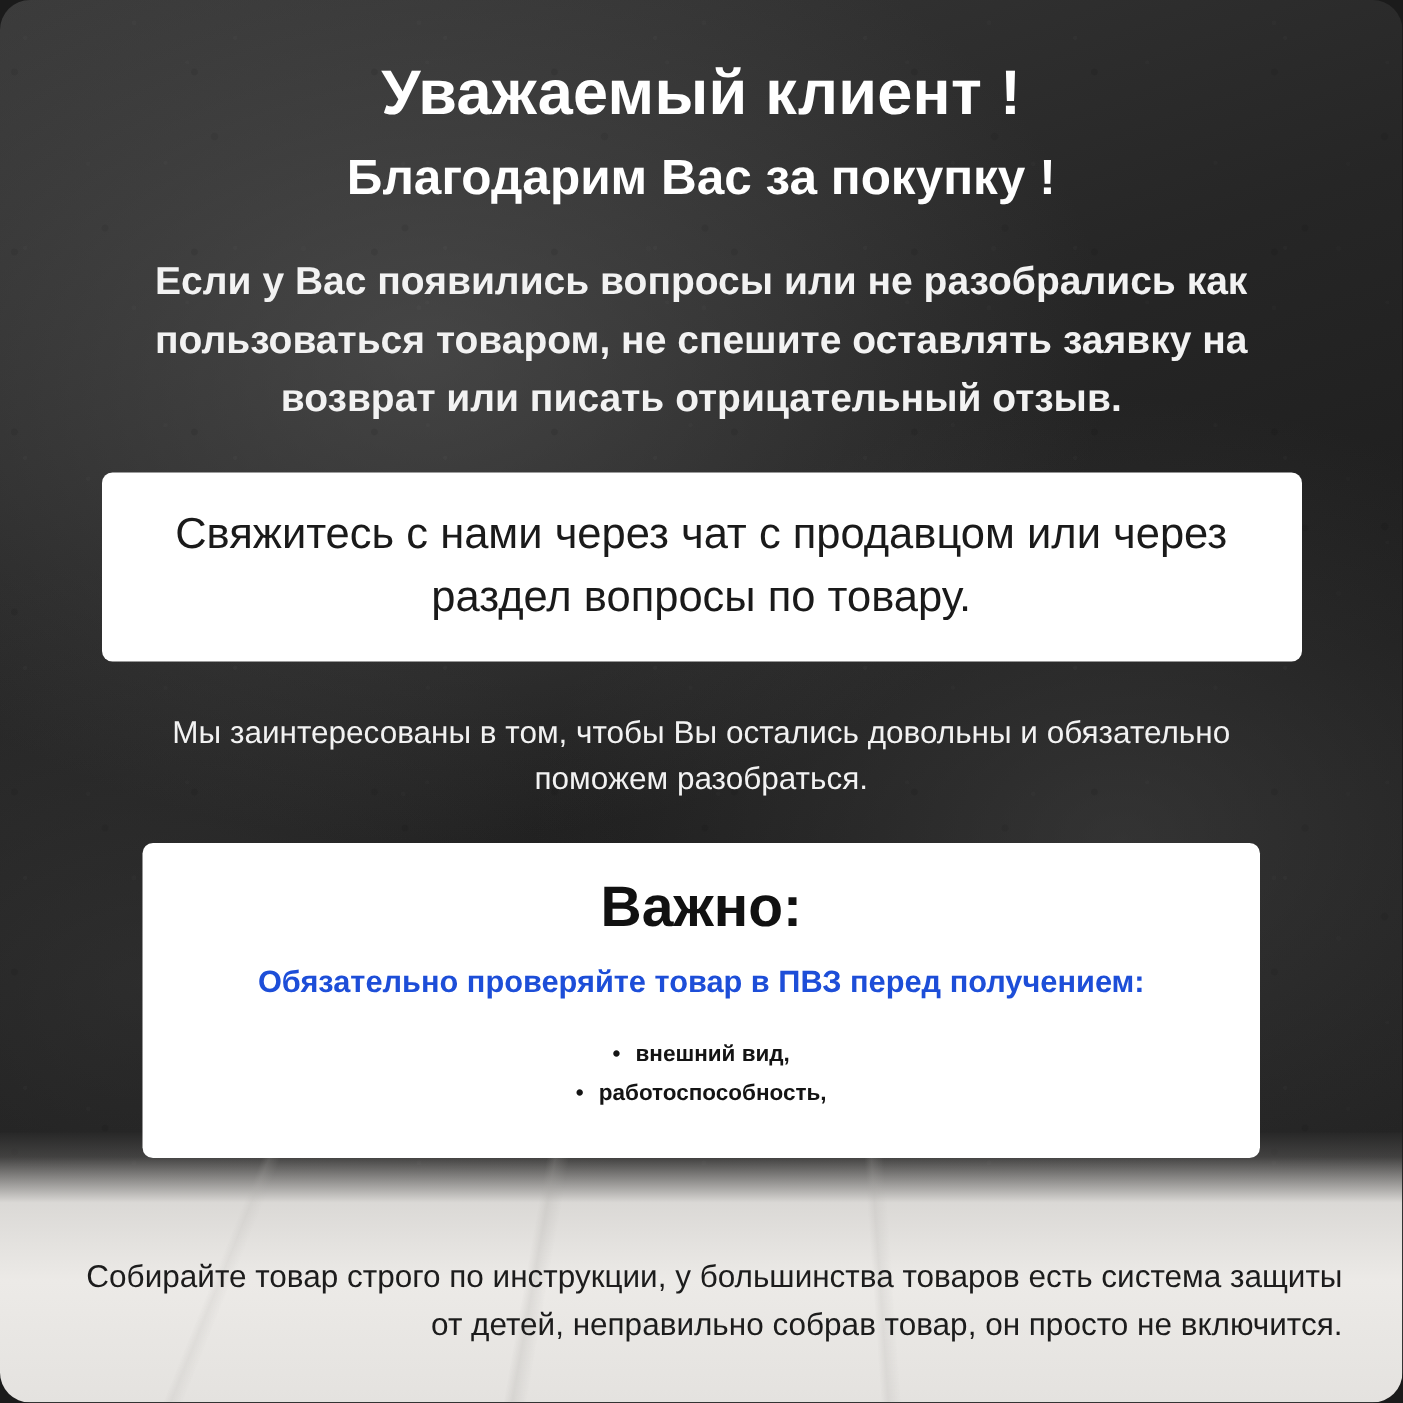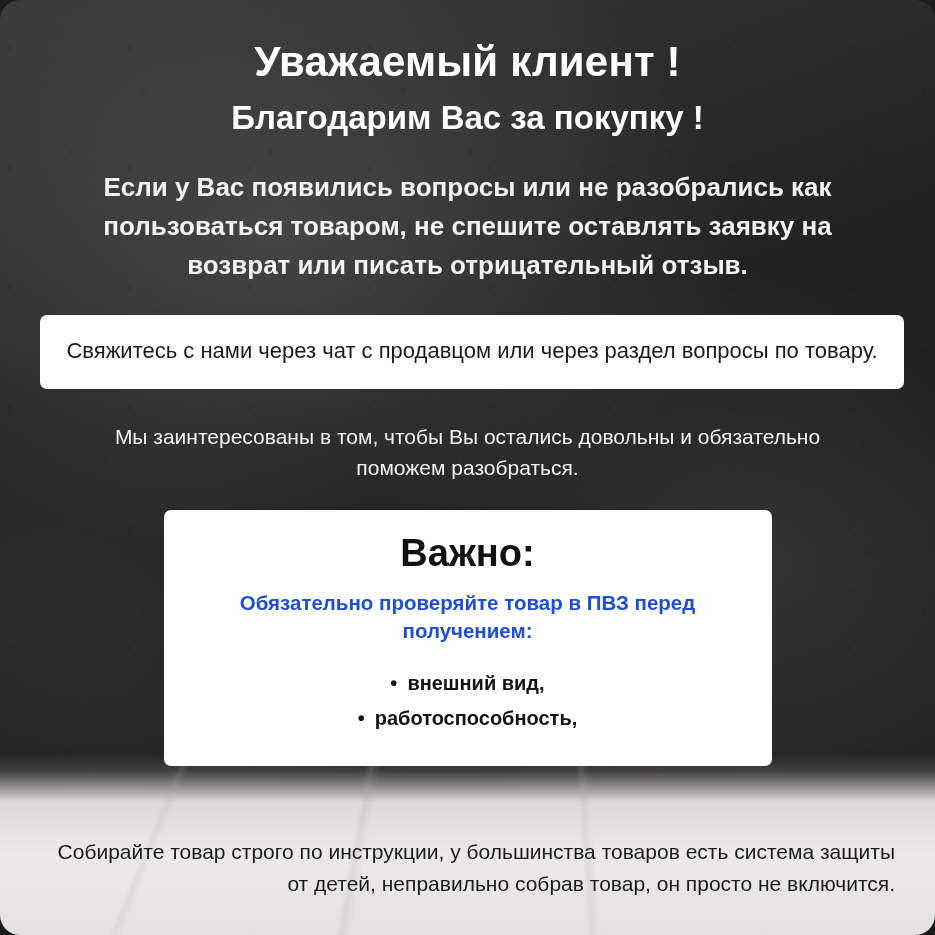--- a/index.html
+++ b/index.html
@@ -104,59 +104,59 @@
 
   .white-box {
     background: #ffffff;
     color: #1a1a1a;
     border-radius: 7px;
     box-sizing: border-box;
   }
 
   #contact-box {
     margin: 30px auto 0 auto;
-    width: 864px;
+    width: 800px;
     padding: 20px 26px 22px 26px;
-    font-size: 22px;
+    font-size: 29px;
     line-height: 1.45;
     font-weight: 500;
   }
 
   .mid-text {
     color: #f2f2f2;
     font-size: 21px;
     font-weight: normal;
     line-height: 1.5;
     margin: 32px auto 0 auto;
     max-width: 760px;
   }
 
   #important-box {
     margin: 26px auto 0 auto;
-    width: 608px;
+    width: 745px;
     padding: 22px 30px 30px 30px;
   }
   #important-title {
     font-size: 38px;
     font-weight: bold;
     margin: 0 0 14px 0;
     color: #111111;
   }
   #important-sub {
     font-size: 20.5px;
     font-weight: bold;
     line-height: 1.4;
     color: #1d4ed8;
     margin: 0 0 20px 0;
   }
   .bullet-list {
     list-style: none;
     margin: 0;
     padding: 0;
-    font-size: 20px;
+    font-size: 15px;
     font-weight: bold;
     color: #141414;
     line-height: 1.75;
   }
   .bullet-list li::before {
     content: "•";
     margin-right: 10px;
   }
 
   #footer-note {

